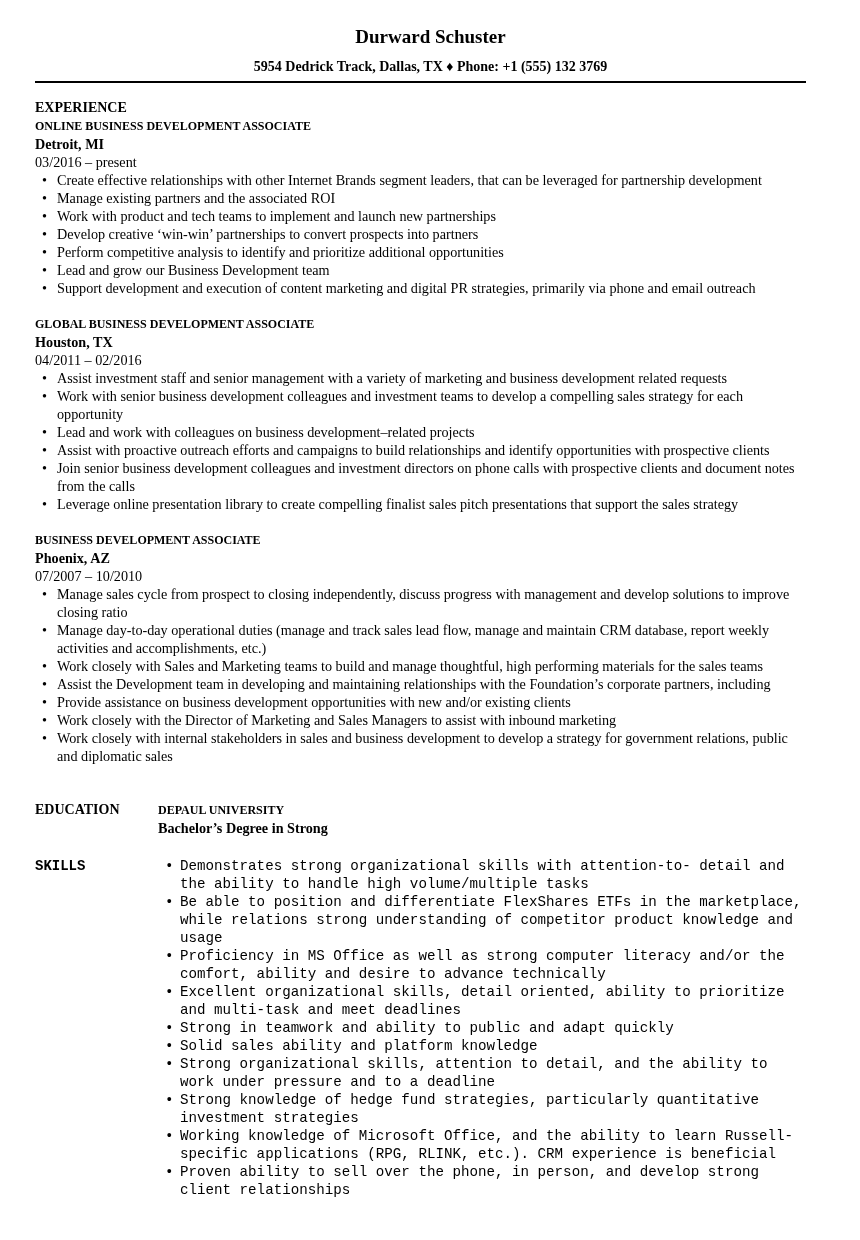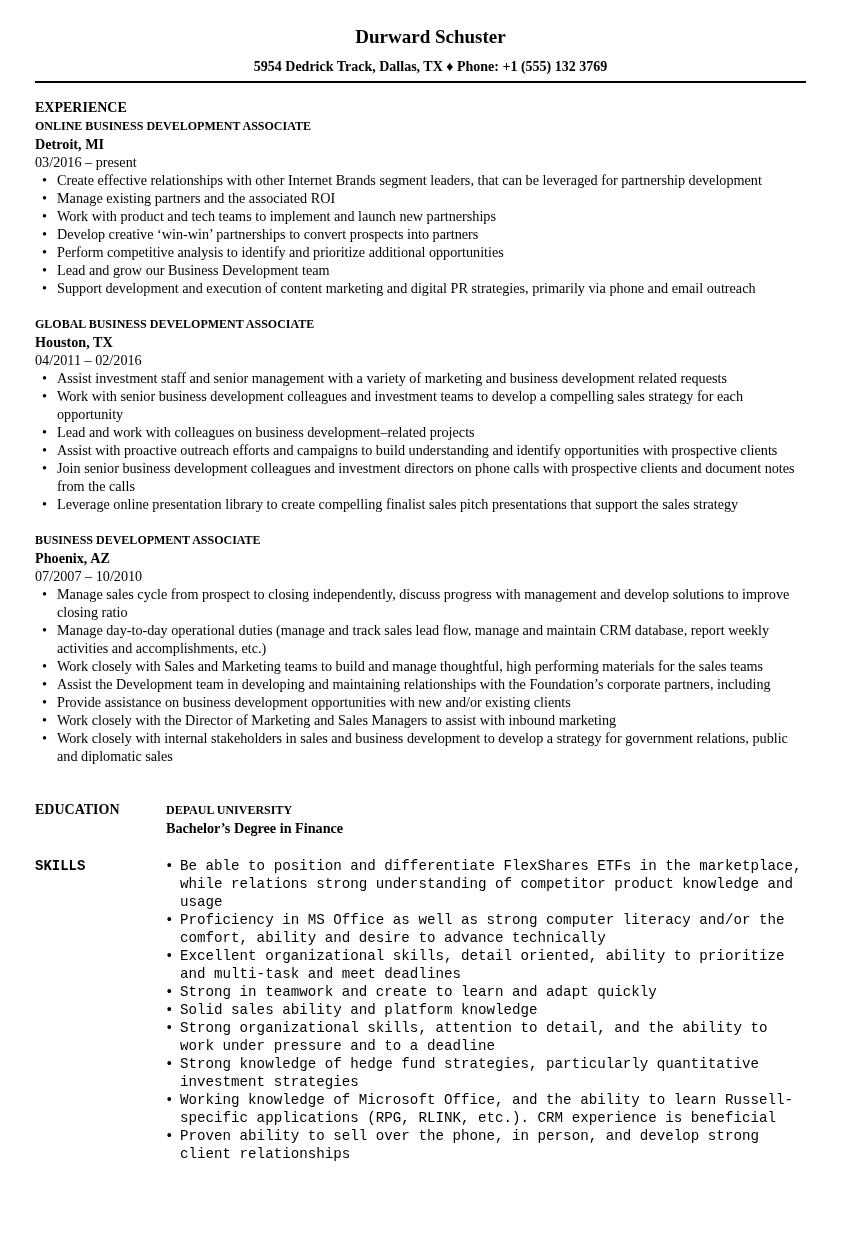--- a/index.html
+++ b/index.html
@@ -52,21 +52,21 @@
         </ul>
       </div>
       <div class="job">
         <div class="job-title">GLOBAL BUSINESS DEVELOPMENT ASSOCIATE</div>
         <div class="location">Houston, TX</div>
         <div class="dates">04/2011 – 02/2016</div>
         <ul>
           <li>Assist investment staff and senior management with a variety of marketing and business development related requests</li>
           <li>Work with senior business development colleagues and investment teams to develop a compelling sales strategy for each opportunity</li>
           <li>Lead and work with colleagues on business development–related projects</li>
-          <li>Assist with proactive outreach efforts and campaigns to build understanding and identify opportunities with prospective clients</li>
+          <li>Assist with proactive outreach efforts and campaigns to build relationships and identify opportunities with prospective clients</li>
           <li>Join senior business development colleagues and investment directors on phone calls with prospective clients and document notes from the calls</li>
           <li>Leverage online presentation library to create compelling finalist sales pitch presentations that support the sales strategy</li>
         </ul>
       </div>
       <div class="job">
         <div class="job-title">BUSINESS DEVELOPMENT ASSOCIATE</div>
         <div class="location">Phoenix, AZ</div>
         <div class="dates">07/2007 – 10/2010</div>
         <ul>
           <li>Manage sales cycle from prospect to closing independently, discuss progress with management and develop solutions to improve closing ratio</li>
@@ -74,36 +74,37 @@
           <li>Work closely with Sales and Marketing teams to build and manage thoughtful, high performing materials for the sales teams</li>
           <li>Assist the Development team in developing and maintaining relationships with the Foundation’s corporate partners, including</li>
           <li>Provide assistance on business development opportunities with new and/or existing clients</li>
           <li>Work closely with the Director of Marketing and Sales Managers to assist with inbound marketing</li>
           <li>Work closely with internal stakeholders in sales and business development to develop a strategy for government relations, public and diplomatic sales</li>
         </ul>
       </div>
     </div>
   </div>
 
-  <div class="section" style="margin-top:36px;gap:8px;">
+  <div class="section" style="margin-top:36px;">
     <div class="section-label">EDUCATION</div>
     <div class="section-body">
       <div class="school">DEPAUL UNIVERSITY</div>
-      <div class="degree">Bachelor’s Degree in Finance</div>
+      <div class="degree">Bachelor’s Degree in Strong</div>
     </div>
   </div>
 
   <div class="section" style="margin-top:20px;font-family:Liberation Mono, monospace;">
     <div class="section-label">SKILLS</div>
     <div class="section-body">
       <ul>
+        <li>Demonstrates strong organizational skills with attention-to- detail and the ability to handle high volume/multiple tasks</li>
         <li>Be able to position and differentiate FlexShares ETFs in the marketplace, while relations strong understanding of competitor product knowledge and usage</li>
         <li>Proficiency in MS Office as well as strong computer literacy and/or the comfort, ability and desire to advance technically</li>
         <li>Excellent organizational skills, detail oriented, ability to prioritize and multi-task and meet deadlines</li>
-        <li>Strong in teamwork and create to learn and adapt quickly</li>
+        <li>Strong in teamwork and ability to public and adapt quickly</li>
         <li>Solid sales ability and platform knowledge</li>
         <li>Strong organizational skills, attention to detail, and the ability to work under pressure and to a deadline</li>
         <li>Strong knowledge of hedge fund strategies, particularly quantitative investment strategies</li>
         <li>Working knowledge of Microsoft Office, and the ability to learn Russell-specific applications (RPG, RLINK, etc.). CRM experience is beneficial</li>
         <li>Proven ability to sell over the phone, in person, and develop strong client relationships</li>
       </ul>
     </div>
   </div>
 </div>
 

